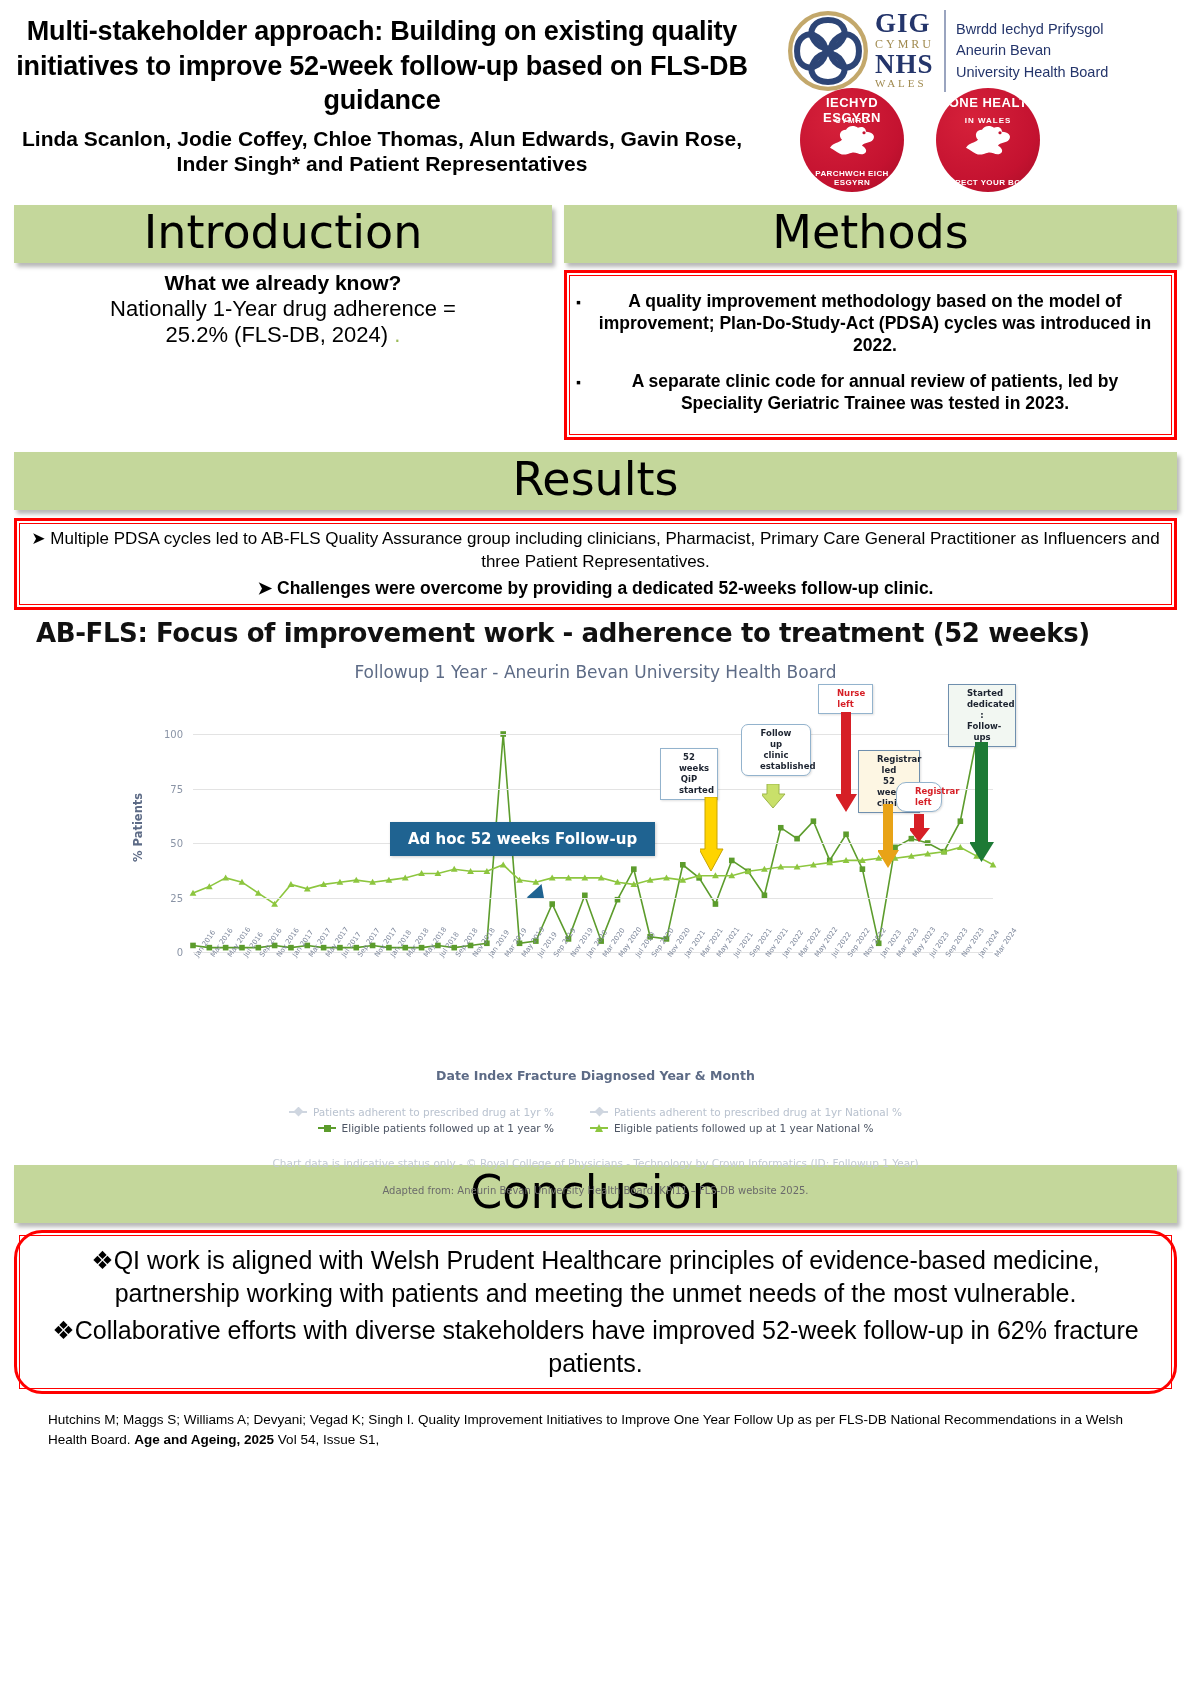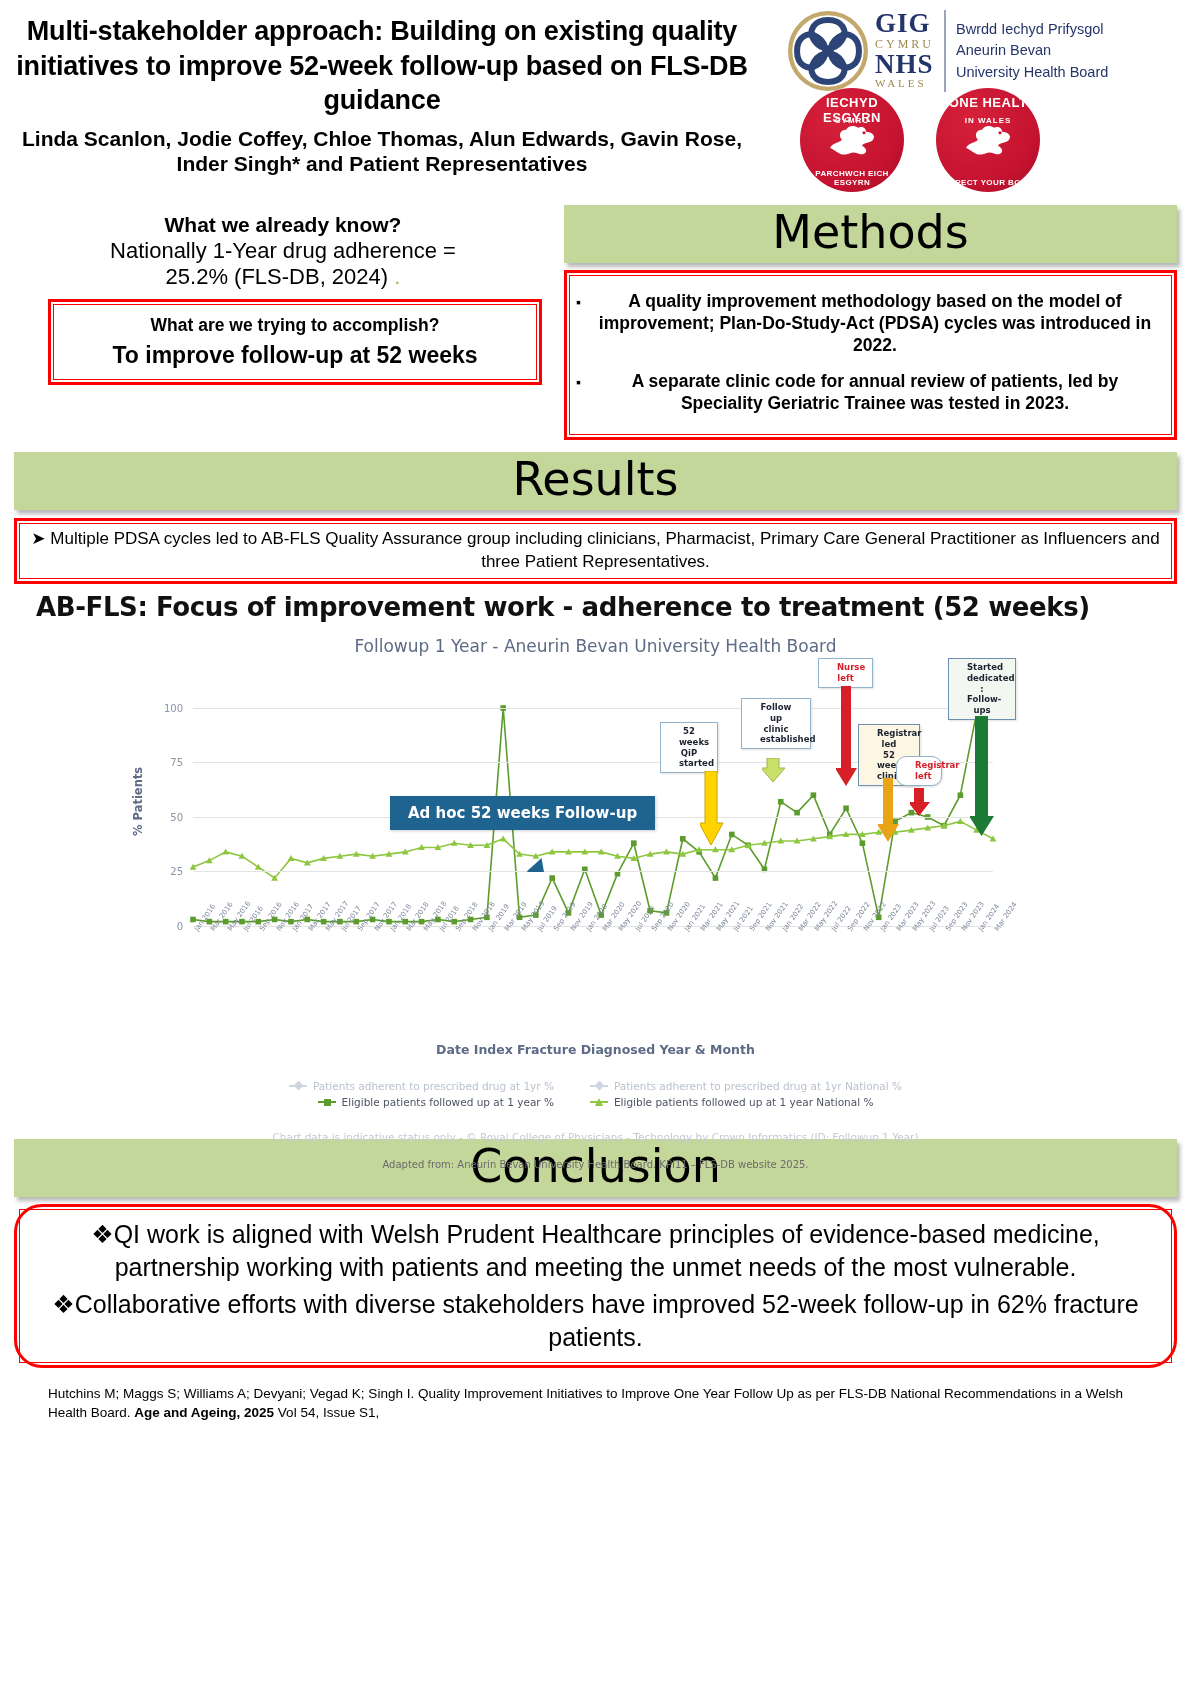--- a/index.html
+++ b/index.html
@@ -211,32 +211,27 @@
           </svg>
         </div>
         <div class="rl-bot">RESPECT YOUR BONES</div>
       </div>
     </div>
   </div>
 </div>
 
 <div class="two-col">
   <div class="col-left">
+    <div class="banner banner-intro">Introduction</div>
     <div class="intro-body">
       <div class="intro-q">What we already know?</div>
       <div class="intro-stat">Nationally 1-Year drug adherence =</div>
       <div class="intro-stat">
         <span>25.2% (FLS-DB, 2024)</span>
         <span class="intro-dot">.</span>
-      </div>
-    </div>
-    <div class="redbox goalbox">
-      <div class="redbox-inner">
-        <div class="goal-q">What are we trying to accomplish?</div>
-        <div class="goal-a">To improve follow-up at 52 weeks</div>
       </div>
     </div>
   </div>
 
   <div class="col-right">
     <div class="banner banner-intro">Methods</div>
     <div class="redbox methods-box">
       <div class="redbox-inner m-list">
         <div class="m-item">
           <span class="m-bullet">▪</span>
@@ -250,20 +245,24 @@
     </div>
   </div>
 </div>
 
 <div class="banner banner-results">Results</div>
 <div class="redbox results-box">
   <div class="redbox-inner">
     <div class="r-line">
       <span>➤</span>
       <span>Multiple PDSA cycles led to AB-FLS Quality Assurance group including clinicians, Pharmacist, Primary Care General Practitioner as Influencers and three Patient Representatives.</span>
+    </div>
+    <div class="r-line b">
+      <span>➤</span>
+      <span>Challenges were overcome by providing a dedicated 52-weeks follow-up clinic.</span>
     </div>
   </div>
 </div>
 
 <div class="chart-wrap">
   <div class="chart-heading">AB-FLS: Focus of improvement work - adherence to treatment (52 weeks)</div>
   <div class="chart-card">
     <div class="chart-title">Followup 1 Year - Aneurin Bevan University Health Board</div>
 
     <div class="ylab">% Patients</div>
@@ -441,21 +440,21 @@
     <div class="adhoc" style="left:390px; top:160px;">Ad hoc 52 weeks Follow-up</div>
     <svg class="arrow" style="left:500px;top:196px;" width="70" height="40">
       <path d="M0 4 L46 4 L46 16 L62 6 L46 -4 L46 4 Z" fill="#1f6391" transform="rotate(48 10 6)"></path>
     </svg>
 
     <div class="annot" style="left:660px; top:86px; width:58px;">52 weeks QiP started</div>
     <svg class="arrow" style="left:700px; top:135px;" width="24" height="76">
       <path d="M5 0 L17 0 L17 52 L23 52 L11 74 L-1 52 L5 52 Z" fill="#ffd400" stroke="#c9a400" stroke-width="1"></path>
     </svg>
 
-    <div class="annot" style="left:741px; top:62px; width:70px;">Follow up clinic established</div>
+    <div class="annot" style="left:741px; top:62px; width:70px;border-radius:7px;">Follow up clinic established</div>
     <svg class="arrow" style="left:762px; top:122px;" width="24" height="26">
       <path d="M5 0 L17 0 L17 10 L23 10 L11 24 L-1 10 L5 10 Z" fill="#c9e06a" stroke="#9cb54a" stroke-width="1"></path>
     </svg>
 
     <div class="annot nurse" style="left:818px; top:22px; width:55px;">Nurse left</div>
     <svg class="arrow" style="left:836px; top:50px;" width="22" height="102">
       <path d="M5 0 L15 0 L15 82 L21 82 L10 100 L-1 82 L5 82 Z" fill="#d61f26"></path>
     </svg>
 
     <div class="annot tan" style="left:858px; top:88px; width:62px;">Registrar led 52 weeks clinic</div>

